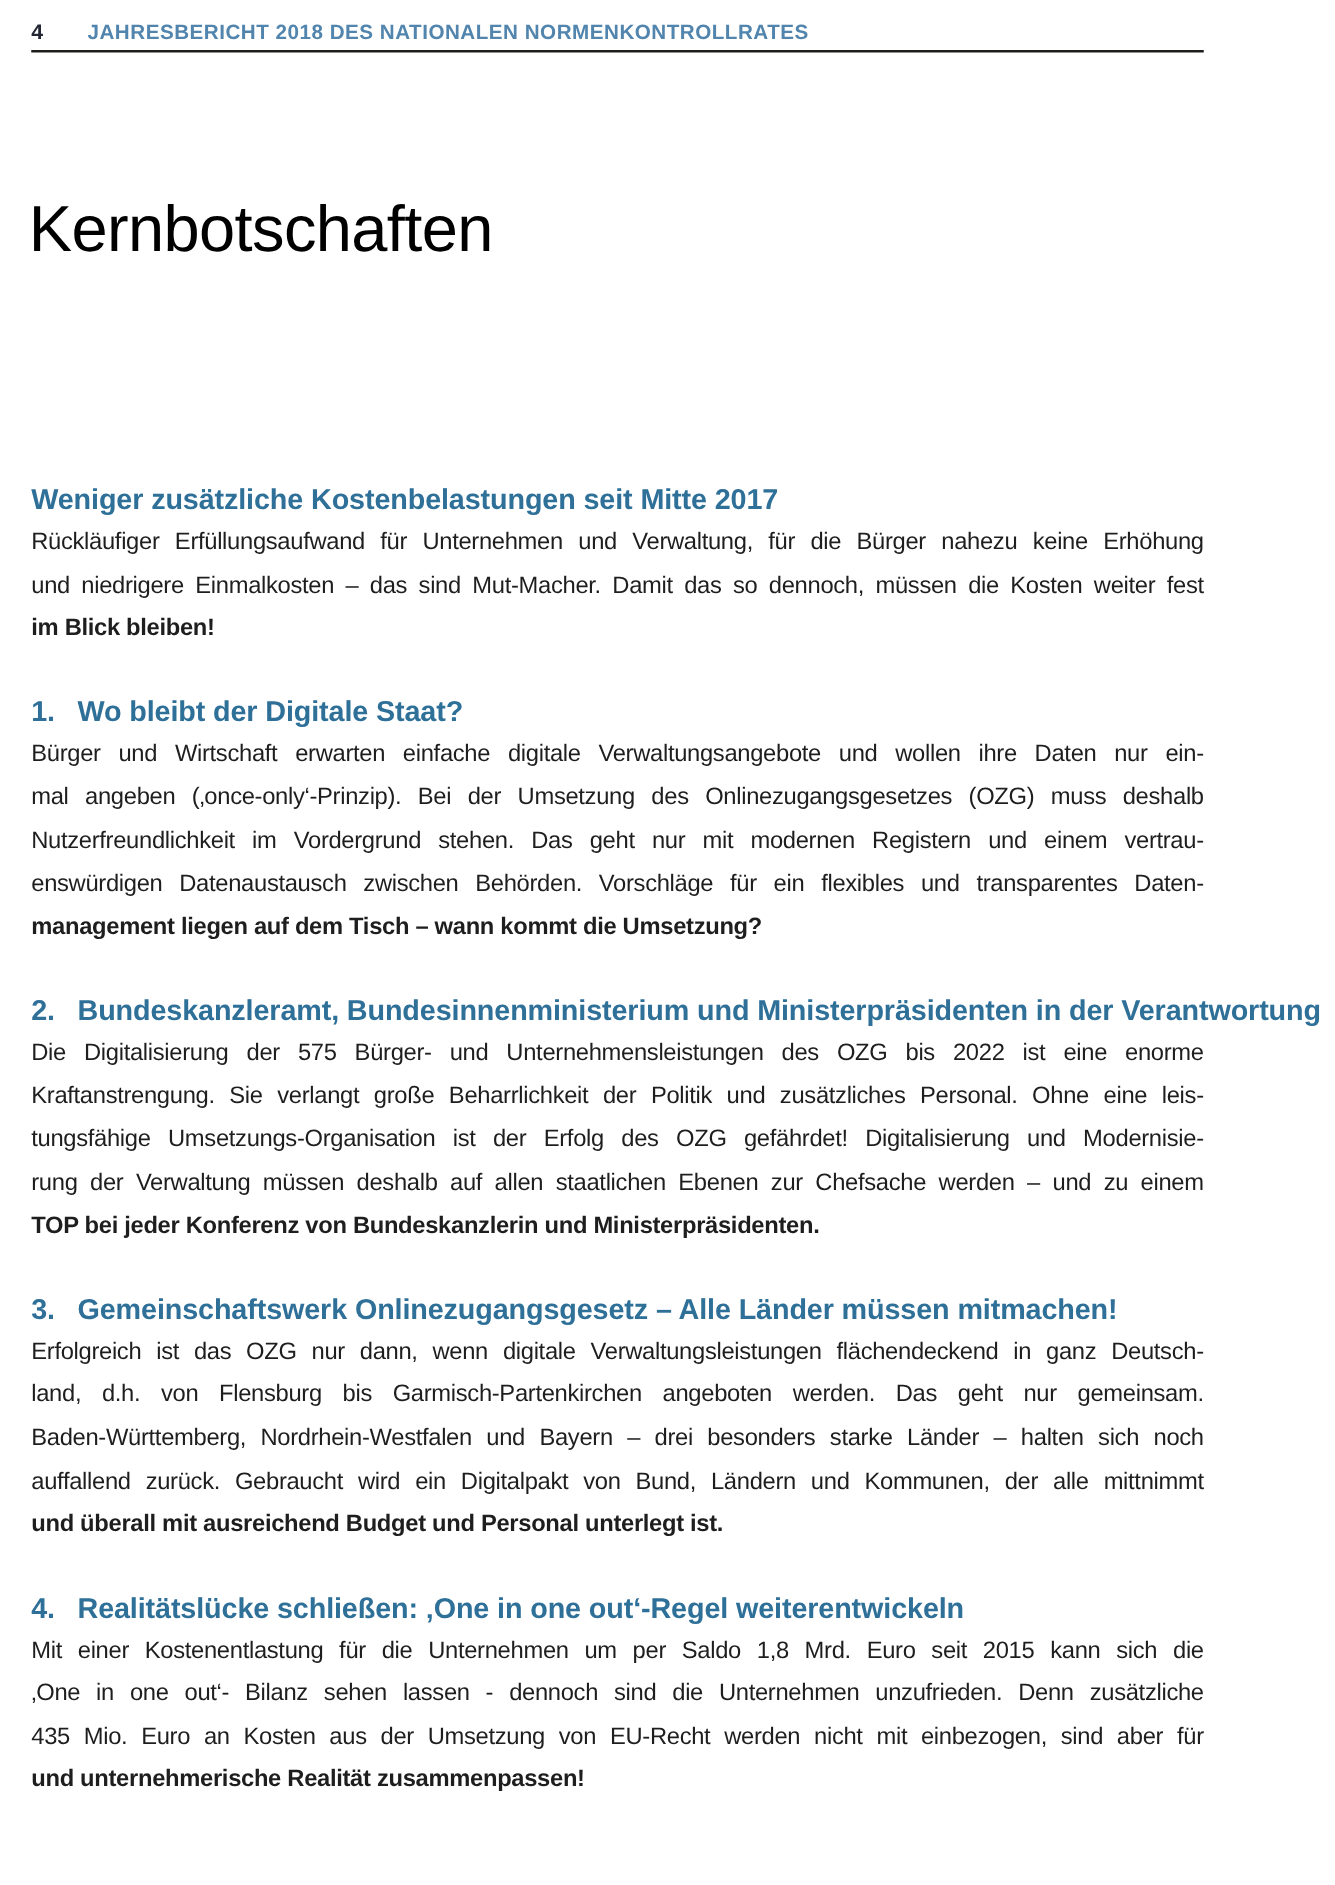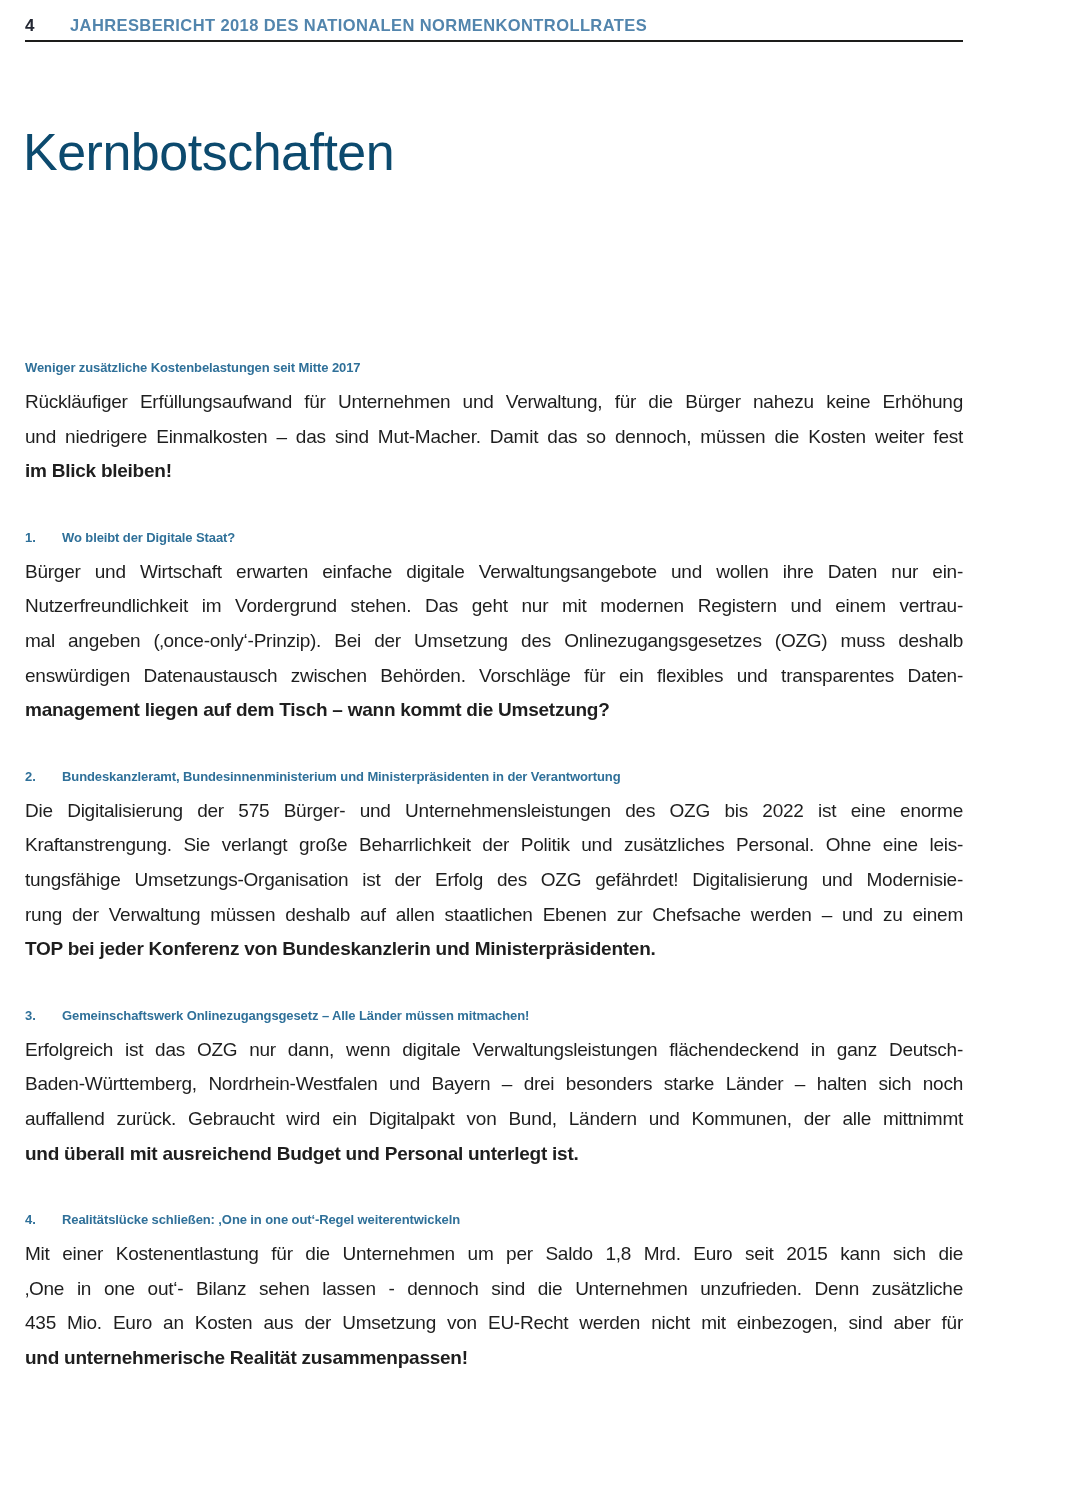--- a/index.html
+++ b/index.html
@@ -45,39 +45,39 @@
     text-align: right;
   }
   .header-rule {
     height: 2px;
     background: #1d1d1b;
     margin-top: 4px;
   }
 
   
   .doc-title {
-    margin: 80px 0 0 -2px;
+    margin: 112px 0 0 -2px;
     font-size: 52px;
     line-height: 60px;
     font-weight: 400;
     letter-spacing: -0.5px;
-    color: #0c4a6e;
+    color: #000000;
   }
 
   
   .intro {
     margin-top: 168px;
   }
   .msg-section {
     margin-top: 31px;
   }
   .section-heading {
     display: flex;
     margin: 0;
-    font-size: 13px;
+    font-size: 23px;
     line-height: 35px;
     font-weight: 700;
     letter-spacing: -0.1px;
     color: #2f7099;
     white-space: nowrap;
   }
   .sec-num {
     flex: none;
     width: 37px;
   }
@@ -123,22 +123,22 @@
         </div>
     </section>
 
     <section class="msg-section">
       <h2 class="section-heading">
         <span class="sec-num">1.</span>
         <span class="sec-title">Wo bleibt der Digitale Staat?</span>
       </h2>
       <div class="paragraph">
           <div class="line">Bürger und Wirtschaft erwarten einfache digitale Verwaltungsangebote und wollen ihre Daten nur ein-</div>
+          <div class="line">mal angeben (‚once-only‘-Prinzip). Bei der Umsetzung des Onlinezugangsgesetzes (OZG) muss deshalb</div>
           <div class="line">Nutzerfreundlichkeit im Vordergrund stehen. Das geht nur mit modernen Registern und einem vertrau-</div>
-          <div class="line">mal angeben (‚once-only‘-Prinzip). Bei der Umsetzung des Onlinezugangsgesetzes (OZG) muss deshalb</div>
           <div class="line">enswürdigen Datenaustausch zwischen Behörden. Vorschläge für ein flexibles und transparentes Daten-</div>
           <div class="line last">management liegen auf dem Tisch – wann kommt die Umsetzung?</div>
         </div>
     </section>
 
     <section class="msg-section">
       <h2 class="section-heading">
         <span class="sec-num">2.</span>
         <span class="sec-title">Bundeskanzleramt, Bundesinnenministerium und Ministerpräsidenten in der Verantwortung</span>
       </h2>
@@ -151,20 +151,21 @@
         </div>
     </section>
 
     <section class="msg-section">
       <h2 class="section-heading">
         <span class="sec-num">3.</span>
         <span class="sec-title">Gemeinschaftswerk Onlinezugangsgesetz – Alle Länder müssen mitmachen!</span>
       </h2>
       <div class="paragraph">
           <div class="line">Erfolgreich ist das OZG nur dann, wenn digitale Verwaltungsleistungen flächendeckend in ganz Deutsch-</div>
+          <div class="line">land, d.h. von Flensburg bis Garmisch-Partenkirchen angeboten werden. Das geht nur gemeinsam.</div>
           <div class="line">Baden-Württemberg, Nordrhein-Westfalen und Bayern – drei besonders starke Länder – halten sich noch</div>
           <div class="line">auffallend zurück. Gebraucht wird ein Digitalpakt von Bund, Ländern und Kommunen, der alle mittnimmt</div>
           <div class="line last">und überall mit ausreichend Budget und Personal unterlegt ist.</div>
         </div>
     </section>
 
     <section class="msg-section">
       <h2 class="section-heading">
         <span class="sec-num">4.</span>
         <span class="sec-title">Realitätslücke schließen: ‚One in one out‘-Regel weiterentwickeln</span>

